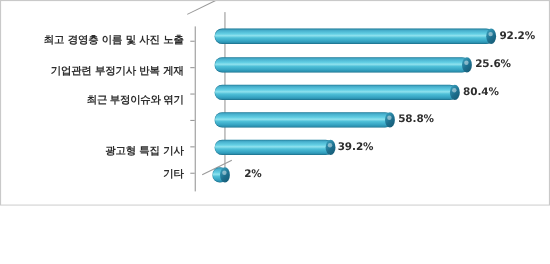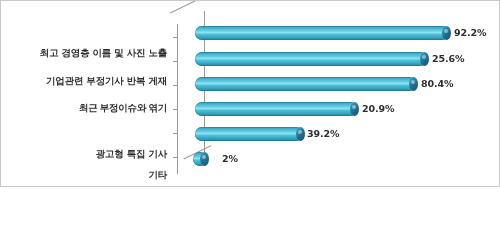--- a/index.html
+++ b/index.html
@@ -18,21 +18,21 @@
     box-sizing: border-box;
     background: #ffffff;
     border: 1px solid #c9c9c9;
     overflow: hidden;
   }
 
   
   .labels-col {
     position: absolute;
     left: 0;
-    top: 16px;
+    top: 0;
     width: 176px;
     height: 187px;
   }
   .cat-label {
     position: absolute;
     right: 10px;
     width: 168px;
     text-align: right;
     font-size: 9.5px;
     font-weight: bold;
@@ -205,21 +205,21 @@
           <span class="bar-cap-hl" style="left:1.5px;"></span>
         </div>
       <div class="value-label" style="left:408px;">80.4%</div>
     </div>
 
     <div class="bar-row" style="top:101px;">
       <div class="bar" style="left:182px; width:162px;"></div>
       <div class="bar-cap" style="left:337px;">
           <span class="bar-cap-hl" style="left:1.5px;"></span>
         </div>
-      <div class="value-label" style="left:349px;">20.9%</div>
+      <div class="value-label" style="left:349px;">58.8%</div>
     </div>
 
     <div class="bar-row" style="top:126px;">
       <div class="bar" style="left:182px; width:108px;"></div>
       <div class="bar-cap" style="left:283px;">
           <span class="bar-cap-hl" style="left:1.5px;"></span>
         </div>
       <div class="value-label" style="left:294px;">39.2%</div>
     </div>
 

